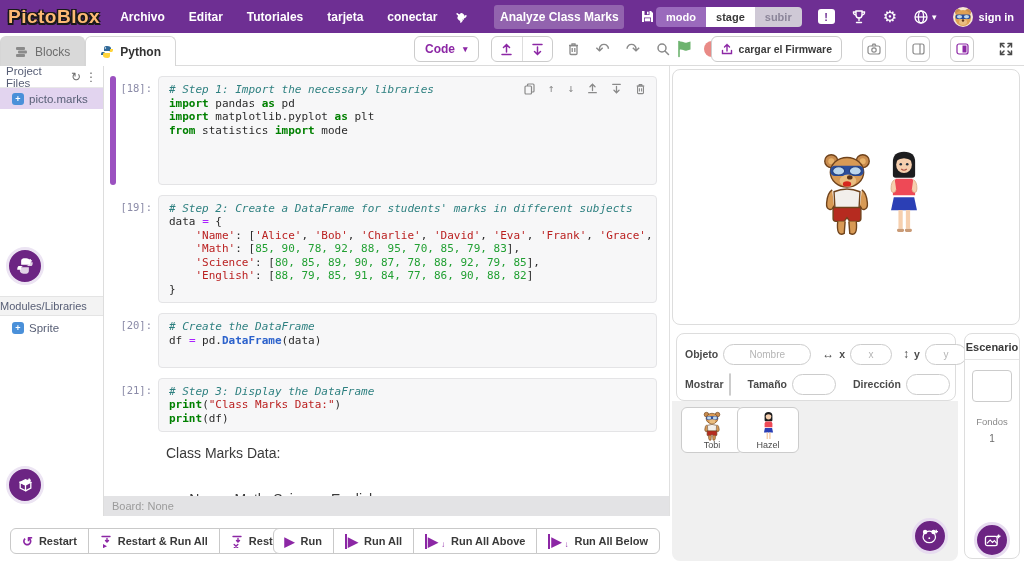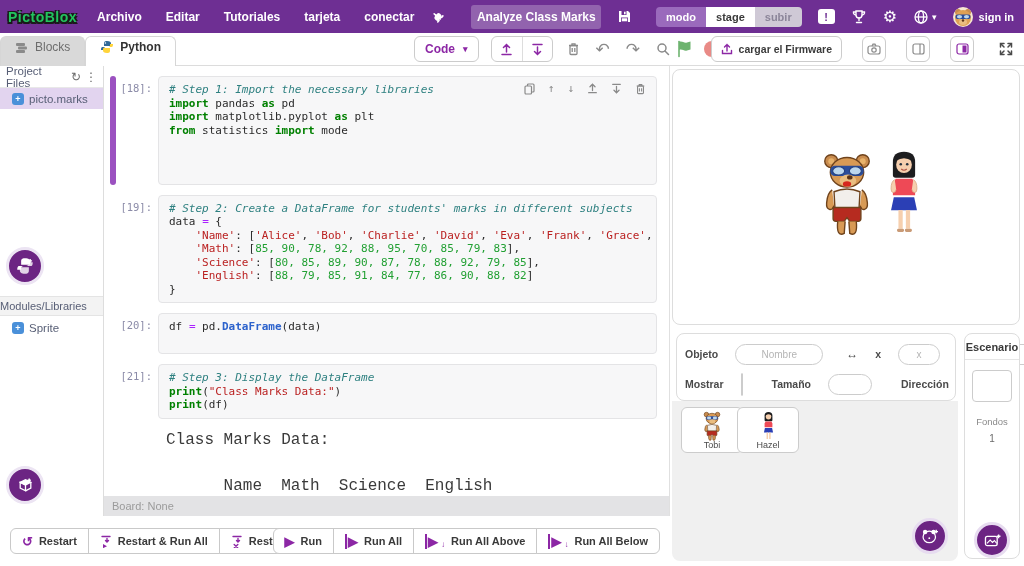--- a/index.html
+++ b/index.html
@@ -1,41 +1,41 @@
 <!DOCTYPE html>
 <html><head>
 <meta charset="utf-8">
 <style>
   * { margin:0; padding:0; box-sizing:border-box; }
   html,body { width:1024px; height:566px; overflow:hidden; font-family:"Liberation Sans", sans-serif; background:#fff; }
   .app { position:relative; width:1024px; height:566px; }
 
   
   .topbar { position:absolute; left:0; top:0; width:1024px; height:33px; background:#6e2f93; display:flex; align-items:center; color:#fff; }
-  .brand { font-size:14px; font-weight:bold; letter-spacing:.5px; margin:0 14px 0 8px; color:#22c55e;
+  .brand { font-size:19px; font-weight:bold; letter-spacing:.5px; margin:0 14px 0 8px; color:#fdba74;
            text-shadow:-1.5px -1.5px 0 #1a1a1a,1.5px -1.5px 0 #1a1a1a,-1.5px 1.5px 0 #1a1a1a,1.5px 1.5px 0 #1a1a1a,0 2px 0 #1a1a1a; }
   .menus { display:flex; gap:24px; font-size:12px; font-weight:bold; margin-left:6px; }
   .menus span { cursor:pointer; }
   .top-icon { display:inline-flex; align-items:center; justify-content:center; margin-left:16px; }
   .project-name { margin-left:25px; width:130px; height:24px; background:rgba(255,255,255,.25); border-radius:3px;
                   display:flex; align-items:center; justify-content:center; font-size:12px; font-weight:bold; }
   .mode-toggle { display:flex; height:20px; border-radius:4px; overflow:hidden; font-size:11px; font-weight:bold; margin-left:auto; }
   .mode-toggle .seg { padding:0 10px; display:flex; align-items:center; }
   .seg-modo { background:#9a6abc; color:#fff; }
   .seg-stage { background:#ffffff; color:#3a3a3a; }
   .seg-subir { background:#cfc9d6; color:#8b8599; }
   .feedback-box { width:17px; height:15px; background:#fff; border-radius:3px; color:#6e2f93; font-size:11px; font-weight:bold;
                   display:flex; align-items:center; justify-content:center; }
   .signin { font-size:11px; font-weight:bold; margin:0 10px 0 6px; }
   .avatar { width:20px; height:20px; border-radius:50%; overflow:hidden; background:#f7e9d2; }
 
   
   .toolbar2 { position:absolute; left:0; top:33px; width:1024px; height:33px; background:#fff; border-bottom:1px solid #dcdcdc; }
   .tabs { position:absolute; left:0; bottom:-1px; display:flex; height:30px; }
-  .tab { display:flex; align-items:flex-end; gap:6px; padding:12px 14px; font-size:12px; border:1px solid #d6d6d6; border-bottom:none;
+  .tab { display:flex; align-items:center; gap:6px; padding:12px 14px; font-size:12px; border:1px solid #d6d6d6; border-bottom:none;
          border-radius:6px 6px 0 0; cursor:pointer; }
   .tab-blocks { background:#d9d9d9; color:#6d6d6d; }
   .tab-python { background:#fff; color:#333; font-weight:bold; }
   .tb-center { position:absolute; left:414px; top:3px; display:flex; align-items:center; gap:12px; }
   .code-dd { display:flex; align-items:center; gap:8px; border:1px solid #ccc; border-radius:6px; height:26px; padding:0 10px;
              color:#8c27a5; font-size:12px; font-weight:bold; cursor:pointer; background:#fff; }
   .icon-group { display:flex; border:1px solid #ccc; border-radius:6px; height:26px; overflow:hidden; background:#fff; }
   .icon-group .ig-btn { width:30px; display:flex; align-items:center; justify-content:center; cursor:pointer; }
   .icon-group .ig-btn + .ig-btn { border-left:1px solid #ddd; }
   .ghost-btn { background:none; border:none; color:#8a8a8a; cursor:pointer; display:flex; align-items:center; justify-content:center;
@@ -76,21 +76,21 @@
               overflow:hidden; font-family:"DejaVu Sans Mono", monospace; font-size:11px; line-height:13.5px; white-space:pre; color:#2b2b2b; }
   .cell-actions { position:absolute; top:5px; right:10px; display:flex; gap:13px; color:#8a8a8a; align-items:center; }
   .cell-actions .ca { font-size:11px; cursor:pointer; display:flex; align-items:center; }
   .tk-cm { color:#2e8080; font-style:italic; }
   .tk-kw { color:#008000; font-weight:bold; }
   .tk-st { color:#ba2121; }
   .tk-nu { color:#22a033; }
   .tk-op { color:#aa22ff; }
   .tk-fn { color:#2c62cc; font-weight:bold; }
   .tk-tx { color:#2b2b2b; }
-  .output { margin:10px 12px 0 62px; font-family:Liberation Mono, monospace; font-size:16px; line-height:23px; white-space:pre; color:#3a3a3a; }
+  .output { margin:10px 12px 0 62px; font-family:Liberation Sans, sans-serif; font-size:14px; line-height:23px; white-space:pre; color:#3a3a3a; }
   .board-status { position:absolute; left:0; bottom:0; right:0; height:20px; background:#e3e3e5; color:#9b9b9b; font-size:11px;
                   line-height:20px; padding-left:8px; }
 
   
   .bottombar { position:absolute; left:0; top:516px; width:670px; height:50px; background:#fff; }
   .btn-group { position:absolute; top:12px; display:flex; }
   .bg-left { left:10px; } .bg-right { right:10px; }
   .run-btn { display:flex; align-items:center; gap:6px; height:26px; padding:0 11px; background:#fff; border:1px solid #c9c9c9;
              font-size:11px; font-weight:bold; color:#3a3a3a; cursor:pointer; margin-left:-1px; font-family:inherit; }
   .btn-group .run-btn:first-child { border-radius:6px 0 0 6px; margin-left:0; }
@@ -100,21 +100,21 @@
   .play-bar { border-left:2px solid #8c27a5; padding-left:1px; }
   .mini-sub { font-size:8px; margin-left:-3px; margin-top:6px; }
 
   
   .stage-col { position:absolute; left:670px; top:66px; width:354px; height:500px; background:#fff; }
   .stage-box { position:absolute; left:2px; top:3px; width:348px; height:256px; background:#fff; border:1px solid #ddd; border-radius:8px; }
   .sprite-tobi { position:absolute; left:146px; top:81px; }
   .sprite-hazel { position:absolute; left:212px; top:79px; }
 
   .object-panel { position:absolute; left:6px; top:267px; width:280px; height:68px; background:#fff; border:1px solid #ddd; border-radius:8px; padding:7px 8px; }
-  .op-row { display:flex; align-items:center; gap:17px; height:26px; }
+  .op-row { display:flex; align-items:center; gap:5px; height:26px; }
   .op-label { font-size:10.5px; font-weight:bold; color:#4a4a4a; }
   .pill { border:1px solid #ccc; border-radius:11px; height:21px; background:#fff; font-size:10px; color:#9a9a9a; text-align:center;
           font-family:inherit; outline:none; }
   .pill::placeholder { color:#b5b5b5; }
   .pill-nombre { width:88px; }
   .pill-xy { width:42px; }
   .pill-mid { width:44px; }
   .arrow-glyph { font-size:12px; color:#4a4a4a; font-weight:bold; }
   .eye-group { display:flex; border:1px solid #ccc; border-radius:4px; overflow:hidden; }
   .eye-btn { width:24px; height:21px; background:#fff; display:flex; align-items:center; justify-content:center; cursor:pointer; }
@@ -394,21 +394,21 @@
       </span>
     </div>
   </div>
         </div>
         <div class="cell-row">
           <div class="cell-prompt">[19]:</div>
           <div class="cell-box"><div><span class="tk-cm"># Step 2: Create a DataFrame for students' marks in different subjects</span></div><div><span class="tk-tx">data </span><span class="tk-op">=</span><span class="tk-tx"> {</span></div><div><span class="tk-tx">    </span><span class="tk-st">'Name'</span><span class="tk-tx">: [</span><span class="tk-st">'Alice'</span><span class="tk-tx">, </span><span class="tk-st">'Bob'</span><span class="tk-tx">, </span><span class="tk-st">'Charlie'</span><span class="tk-tx">, </span><span class="tk-st">'David'</span><span class="tk-tx">, </span><span class="tk-st">'Eva'</span><span class="tk-tx">, </span><span class="tk-st">'Frank'</span><span class="tk-tx">, </span><span class="tk-st">'Grace'</span><span class="tk-tx">, </span></div><div><span class="tk-tx">    </span><span class="tk-st">'Math'</span><span class="tk-tx">: [</span><span class="tk-nu">85, 90, 78, 92, 88, 95, 70, 85, 79, 83</span><span class="tk-tx">],</span></div><div><span class="tk-tx">    </span><span class="tk-st">'Science'</span><span class="tk-tx">: [</span><span class="tk-nu">80, 85, 89, 90, 87, 78, 88, 92, 79, 85</span><span class="tk-tx">],</span></div><div><span class="tk-tx">    </span><span class="tk-st">'English'</span><span class="tk-tx">: [</span><span class="tk-nu">88, 79, 85, 91, 84, 77, 86, 90, 88, 82</span><span class="tk-tx">]</span></div><div><span class="tk-tx">}</span></div></div>
         </div>
         <div class="cell-row">
           <div class="cell-prompt">[20]:</div>
-          <div class="cell-box"><div><span class="tk-tx">df </span><span class="tk-op">=</span><span class="tk-tx"> pd.</span><span class="tk-fn">DataFrame</span><span class="tk-tx">(data)</span></div><div><span class="tk-tx"> </span></div></div>
+          <div class="cell-box"><div><span class="tk-cm"># Create the DataFrame</span></div><div><span class="tk-tx">df </span><span class="tk-op">=</span><span class="tk-tx"> pd.</span><span class="tk-fn">DataFrame</span><span class="tk-tx">(data)</span></div><div><span class="tk-tx"> </span></div></div>
         </div>
         <div class="cell-row">
           <div class="cell-prompt">[21]:</div>
           <div class="cell-box"><div><span class="tk-cm"># Step 3: Display the DataFrame</span></div><div><span class="tk-kw">print</span><span class="tk-tx">(</span><span class="tk-st">"Class Marks Data:"</span><span class="tk-tx">)</span></div><div><span class="tk-kw">print</span><span class="tk-tx">(df)</span></div></div>
         </div>
         <div class="output"><div>Class Marks Data:</div><div> </div><div>      Name  Math  Science  English</div></div>
       </div>
     <div class="board-status">Board: None</div>
   </main>
 

